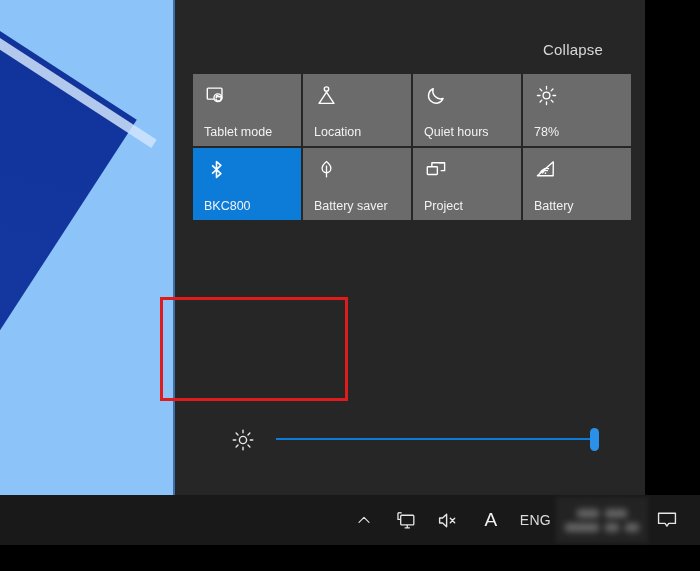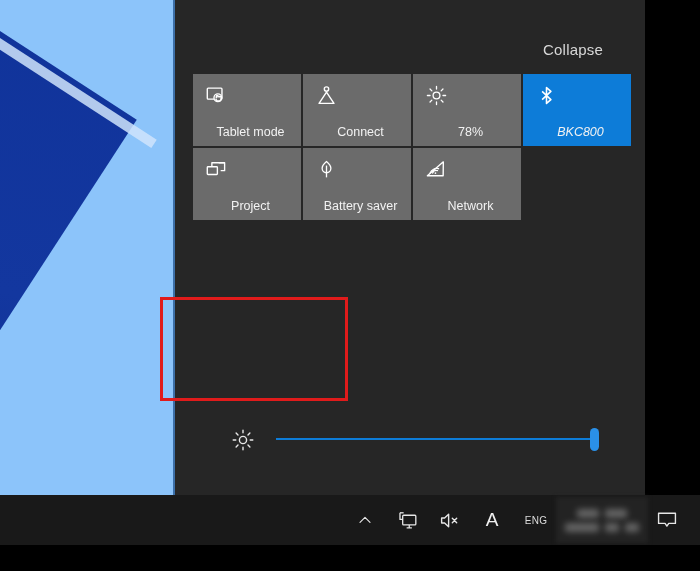--- a/index.html
+++ b/index.html
@@ -2,21 +2,21 @@
 <html><head>
 <meta charset="utf-8">
 <style>
   html,body{margin:0;padding:0;}
   body{
     width:700px;height:571px;overflow:hidden;
     background:#000;
     font-family:"Liberation Sans", sans-serif;
     position:relative;
   }
-  #screen{position:absolute;inset:0;width:700px;height:571px;overflow:hidden;background:#14532d;text-align:center;}
+  #screen{position:absolute;inset:0;width:700px;height:571px;overflow:hidden;background:#14532d;}
 
   
   #desktop{
     position:absolute;left:0;top:0;width:175px;height:495px;
     background:#8cc4fa;overflow:hidden;
   }
   #wall-navy{
     position:absolute;left:-140px;top:-60px;width:330px;height:430px;
     background:linear-gradient(160deg,#10339a 0%,#13379f 60%,#0f2f92 100%);
     transform:rotate(33deg);transform-origin:top left;
@@ -52,21 +52,21 @@
     gap:2px 2px;
   }
   .tile{
     width:108px;height:72px;
     background:#6b6b6b;
     position:relative;
     box-sizing:border-box;
     cursor:pointer;
     overflow:hidden;
   }
-  .tile.active{background:#0d7cd8;font-style:italic;}
+  .tile.active{background:#0d7cd8;}
   .tile .ticon{
     position:absolute;left:11px;top:9px;
     width:24px;height:24px;
     color:#ffffff;
     display:flex;align-items:center;justify-content:center;
   }
   .tile .ticon svg{display:block;}
   .tile .tlabel{
     position:absolute;left:11px;bottom:7px;right:4px;
     color:#f2f2f2;font-size:12.5px;line-height:14px;
@@ -105,21 +105,21 @@
   #tray{
     position:absolute;right:12px;top:0;height:50px;
     display:flex;align-items:center;gap:0px;
   }
   .tray-btn{
     height:50px;min-width:30px;padding:0 6px;
     display:flex;align-items:center;justify-content:center;
     color:#e6e6e6;cursor:pointer;
   }
   .tray-btn svg{display:block;}
-  #tray-lang{font-size:10px;color:#dcdcdc;padding:0 7px;letter-spacing:.3px;}
+  #tray-lang{font-size:14px;color:#dcdcdc;padding:0 7px;letter-spacing:.3px;}
   #tray-ime{font-size:19px;color:#f0f0f0;padding:0 7px;}
   #clock{
     position:relative;width:88px;height:50px;
     display:flex;flex-direction:column;align-items:center;justify-content:center;
     cursor:pointer;
   }
   .clock-line{
     background:#6f6f6f;border-radius:2px;filter:blur(3px);opacity:.85;
   }
   #clock-blurbg{
@@ -169,76 +169,84 @@
 
 
 
       <div class="tile">
         <span class="ticon">
           <svg width="21" height="21" viewBox="0 0 24 24" fill="none" stroke="currentColor" stroke-width="1.6" stroke-linejoin="round">
             <circle cx="12" cy="4.6" r="2.5"></circle>
             <path d="M12 8.2L3.5 21h17z"></path>
           </svg>
         </span>
-        <span class="tlabel">Connect</span>
-      </div>
-
+        <span class="tlabel">Location</span>
+      </div>
+
+      <div class="tile">
+        <span class="ticon">
+          <svg width="21" height="21" viewBox="0 0 24 24" fill="none" stroke="currentColor" stroke-width="1.7" stroke-linejoin="round">
+            <path d="M19.5 15.4A9 9 0 0 1 8.2 4.3a8.6 8.6 0 1 0 11.3 11.1z"></path>
+          </svg>
+        </span>
+        <span class="tlabel">Quiet hours</span>
+      </div>
 
       <div class="tile">
         <span class="ticon">
           <svg width="21" height="21" viewBox="0 0 24 24" fill="none" stroke="currentColor" stroke-width="1.5" stroke-linecap="round">
             <circle cx="12" cy="12" r="3.9"></circle>
             <path d="M12 1.6v3M12 19.4v3M1.6 12h3M19.4 12h3M4.6 4.6l2.1 2.1M17.3 17.3l2.1 2.1M19.4 4.6l-2.1 2.1M6.7 17.3l-2.1 2.1"></path>
           </svg>
         </span>
         <span class="tlabel">78%</span>
       </div>
 
       <div class="tile active">
         <span class="ticon">
           <svg width="21" height="21" viewBox="0 0 24 24" fill="none" stroke="currentColor" stroke-width="1.8" stroke-linejoin="round">
             <path d="M7 7.3L17 16.7 12 21V3l5 4.3L7 16.7"></path>
           </svg>
         </span>
         <span class="tlabel">BKC800</span>
       </div>
 
+
+      <div class="tile">
+        <span class="ticon">
+          <svg width="21" height="21" viewBox="0 0 24 24" fill="none" stroke="currentColor" stroke-width="1.5" stroke-linejoin="round">
+            <path d="M12 2.8c3.1 2.6 5 5.2 5 7.9a5 5 0 0 1-10 0c0-2.7 1.9-5.3 5-7.9z"></path>
+            <path d="M12 7.5V21"></path>
+          </svg>
+        </span>
+        <span class="tlabel">Battery saver</span>
+      </div>
 
       <div class="tile">
         <span class="ticon">
           <svg width="22" height="22" viewBox="0 0 24 24" fill="none" stroke="currentColor" stroke-width="1.5" stroke-linejoin="round">
             <rect x="2.5" y="9.5" width="11" height="8.5" rx=".8"></rect>
             <path d="M7.5 9.5V5.2h13.9v8.6h-4.3"></path>
             <path d="M15 5.2l6.4 0"></path>
           </svg>
         </span>
         <span class="tlabel">Project</span>
-      </div>
-
-      <div class="tile">
-        <span class="ticon">
-          <svg width="21" height="21" viewBox="0 0 24 24" fill="none" stroke="currentColor" stroke-width="1.5" stroke-linejoin="round">
-            <path d="M12 2.8c3.1 2.6 5 5.2 5 7.9a5 5 0 0 1-10 0c0-2.7 1.9-5.3 5-7.9z"></path>
-            <path d="M12 7.5V21"></path>
-          </svg>
-        </span>
-        <span class="tlabel">Battery saver</span>
       </div>
 
 
       <div class="tile">
         <span class="ticon">
           <svg width="22" height="22" viewBox="0 0 24 24" fill="none" stroke="currentColor" stroke-width="1.5" stroke-linecap="round">
             <path d="M2.6 19.4h17.2L20 4.2z" stroke-linejoin="round"></path>
             <path d="M5.6 16.4a7.6 7.6 0 0 1 9.2-4.7" stroke-width="1.4"></path>
             <path d="M8.3 16.4a4.4 4.4 0 0 1 5.3-2.7" stroke-width="1.4"></path>
             <circle cx="11.4" cy="16.4" r=".95" fill="currentColor" stroke="none"></circle>
           </svg>
         </span>
-        <span class="tlabel">Network</span>
+        <span class="tlabel">Battery</span>
       </div>
 
     </div>
 
     <div id="brightness">
       <span id="brightness-icon">
         <svg width="24" height="24" viewBox="0 0 24 24" fill="none" stroke="currentColor" stroke-width="1.4" stroke-linecap="round">
           <circle cx="12" cy="12" r="3.6"></circle>
           <path d="M12 2.2v2.6M12 19.2v2.6M2.2 12h2.6M19.2 12h2.6M5.1 5.1l1.9 1.9M17 17l1.9 1.9M18.9 5.1L17 7M7 17l-1.9 1.9"></path>
         </svg>

